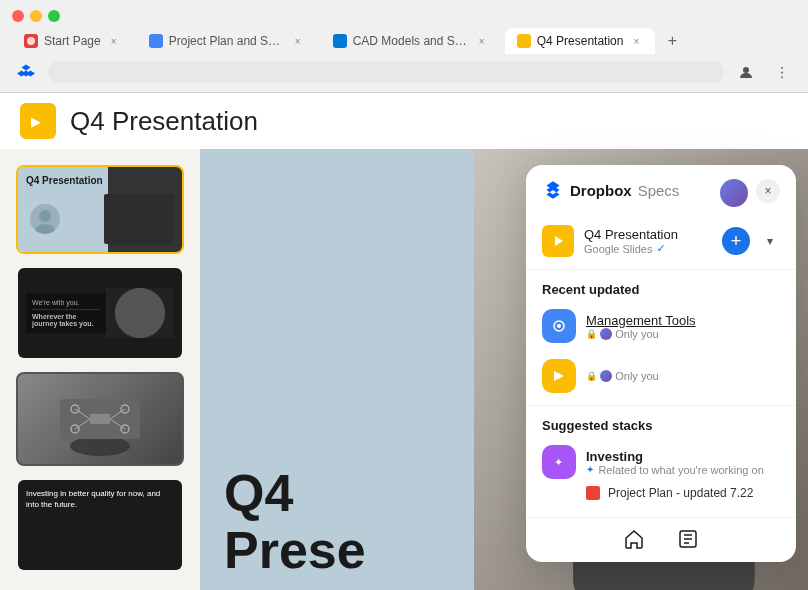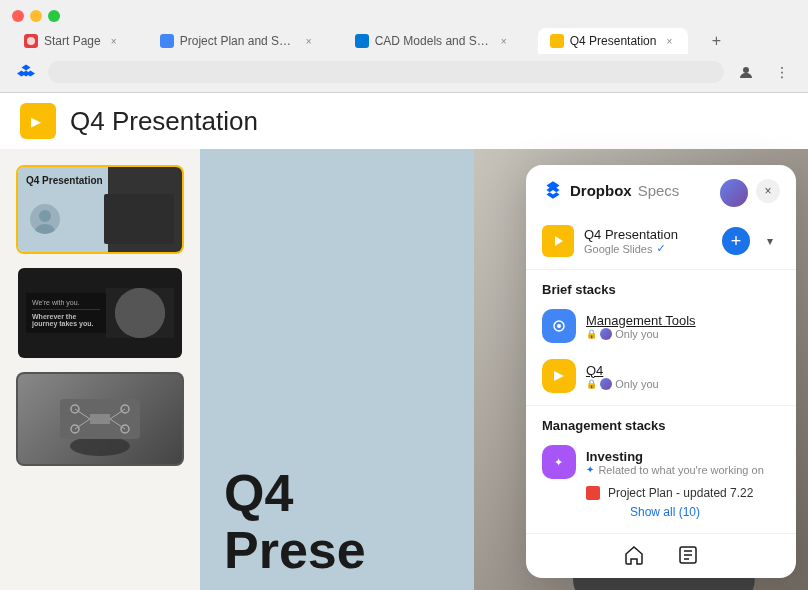--- a/index.html
+++ b/index.html
@@ -27,21 +27,21 @@
       cursor: pointer;
     }
     .traffic-light.red { background: #ff5f57; }
     .traffic-light.yellow { background: #febc2e; }
     .traffic-light.green { background: #28c840; }
 
     .tab-bar {
       display: flex;
       align-items: center;
       padding: 0 12px;
-      gap: 15px;
+      gap: 4px;
     }
     .tab {
       display: flex;
       align-items: center;
       gap: 6px;
       padding: 6px 12px;
       border-radius: 8px 8px 0 0;
       font-size: 12px;
       color: #555;
       background: transparent;
@@ -573,20 +573,25 @@
             <circle cx="55" cy="25" r="4" fill="none" stroke="#aaa" stroke-width="1.5"></circle>
             <line x1="5" y1="5" x2="20" y2="15" stroke="#aaa" stroke-width="1"></line>
             <line x1="55" y1="5" x2="40" y2="15" stroke="#aaa" stroke-width="1"></line>
             <line x1="5" y1="25" x2="20" y2="15" stroke="#aaa" stroke-width="1"></line>
             <line x1="55" y1="25" x2="40" y2="15" stroke="#aaa" stroke-width="1"></line>
           </svg>
         </div>
       </div>
     </div>
 
+    <div class="thumbnail">
+      <div class="thumb-inner thumb-dark-text" style="height:90px;background:#1a1a1a;align-items:flex-start;justify-content:flex-start;">
+        <div class="thumb-dark-text-content">Investing in better quality for now, and into the future.</div>
+      </div>
+    </div>
   </div>
 
   <div class="slide-content-area">
     <div class="slide-main">
 
       <div class="slide-left-panel">
         <div class="slide-title-large">Q4 Prese<span style="opacity:0;">nt</span></div>
       </div>
 
       <div class="slide-right-panel">
@@ -642,21 +647,21 @@
           <span>Google Slides</span>
           <span class="checkmark">✓</span>
         </div>
       </div>
       <div class="add-btn">+</div>
       <div class="chevron-btn">▾</div>
     </div>
 
     <div class="dash-divider"></div>
 
-    <div class="section-label">Brief stacks</div>
+    <div class="section-label">Recent updated</div>
 
     <div class="stack-item">
       <div class="stack-icon stack-icon-blue">
         <svg width="20" height="20" viewBox="0 0 20 20">
             <rect width="20" height="20" rx="5" fill="#4285f4"></rect>
             <circle cx="10" cy="10" r="5" fill="none" stroke="#fff" stroke-width="1.5"></circle>
             <circle cx="10" cy="10" r="2" fill="#fff"></circle>
           </svg>
       </div>
       <div class="stack-info">
@@ -670,32 +675,31 @@
     </div>
 
     <div class="stack-item">
       <div class="stack-icon stack-icon-yellow">
         <svg width="20" height="20" viewBox="0 0 20 20">
             <rect width="20" height="20" rx="5" fill="#fbbc04"></rect>
             <polygon points="5,5 15,10 5,15" fill="#fff"></polygon>
           </svg>
       </div>
       <div class="stack-info">
-        <div class="stack-name">Q4</div>
         <div class="stack-meta">
           <span class="lock-icon">🔒</span>
           <span class="meta-avatar"></span>
           <span>Only you</span>
         </div>
       </div>
     </div>
 
     <div class="dash-divider"></div>
 
-    <div class="section-label">Management stacks</div>
+    <div class="section-label">Suggested stacks</div>
 
     <div class="onboarding-item">
       <div class="onboarding-header">
         <div class="stack-icon stack-icon-purple">
           <svg width="20" height="20" viewBox="0 0 20 20">
               <rect width="20" height="20" rx="5" fill="#a855f7"></rect>
               <text x="5" y="14" font-size="11" fill="#fff">✦</text>
             </svg>
         </div>
         <div>
@@ -704,21 +708,20 @@
             <span class="related-star">✦</span>
             <span>Related to what you're working on</span>
           </div>
         </div>
       </div>
       <div class="sub-items">
         <div class="sub-item">
           <div class="sub-icon sub-icon-red"></div>
           <span>Project Plan - updated 7.22</span>
         </div>
-        <div class="show-all">Show all (10)</div>
       </div>
     </div>
 
     <div class="dash-footer">
       <div class="footer-btn">
         <svg width="22" height="22" viewBox="0 0 22 22" fill="none">
           <path d="M3 10L11 3l8 7v9a1 1 0 01-1 1H14v-5H8v5H4a1 1 0 01-1-1V10z" stroke="#1a1a1a" stroke-width="1.5" fill="none"></path>
         </svg>
       </div>
       <div class="footer-btn">

